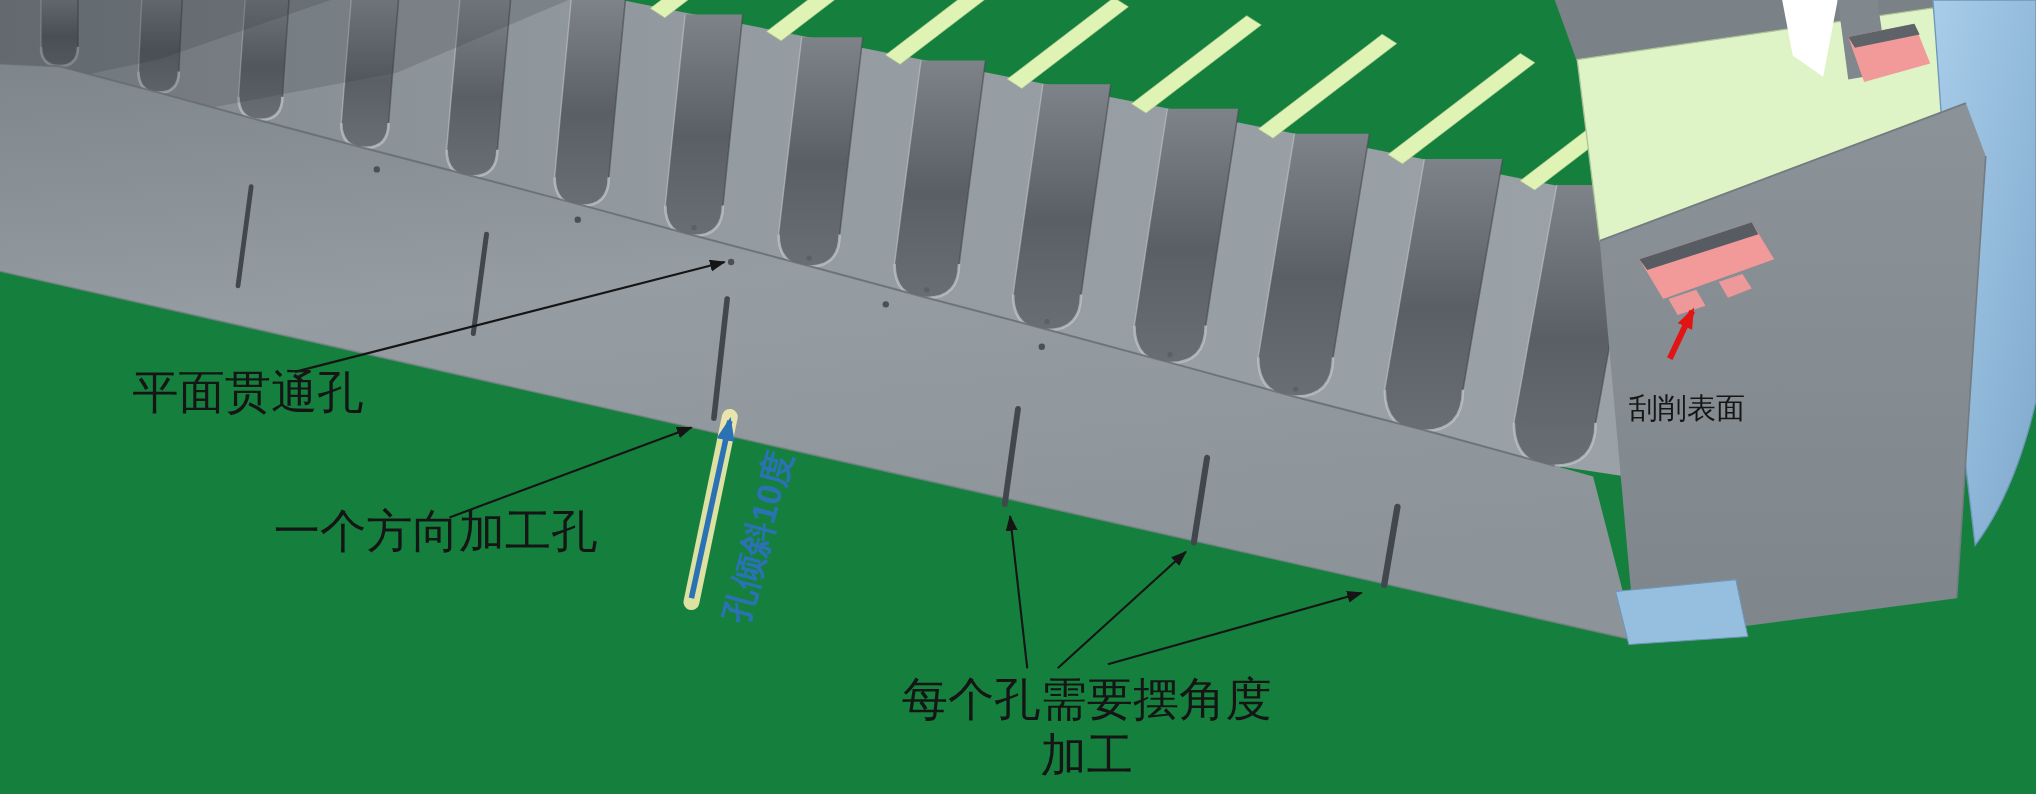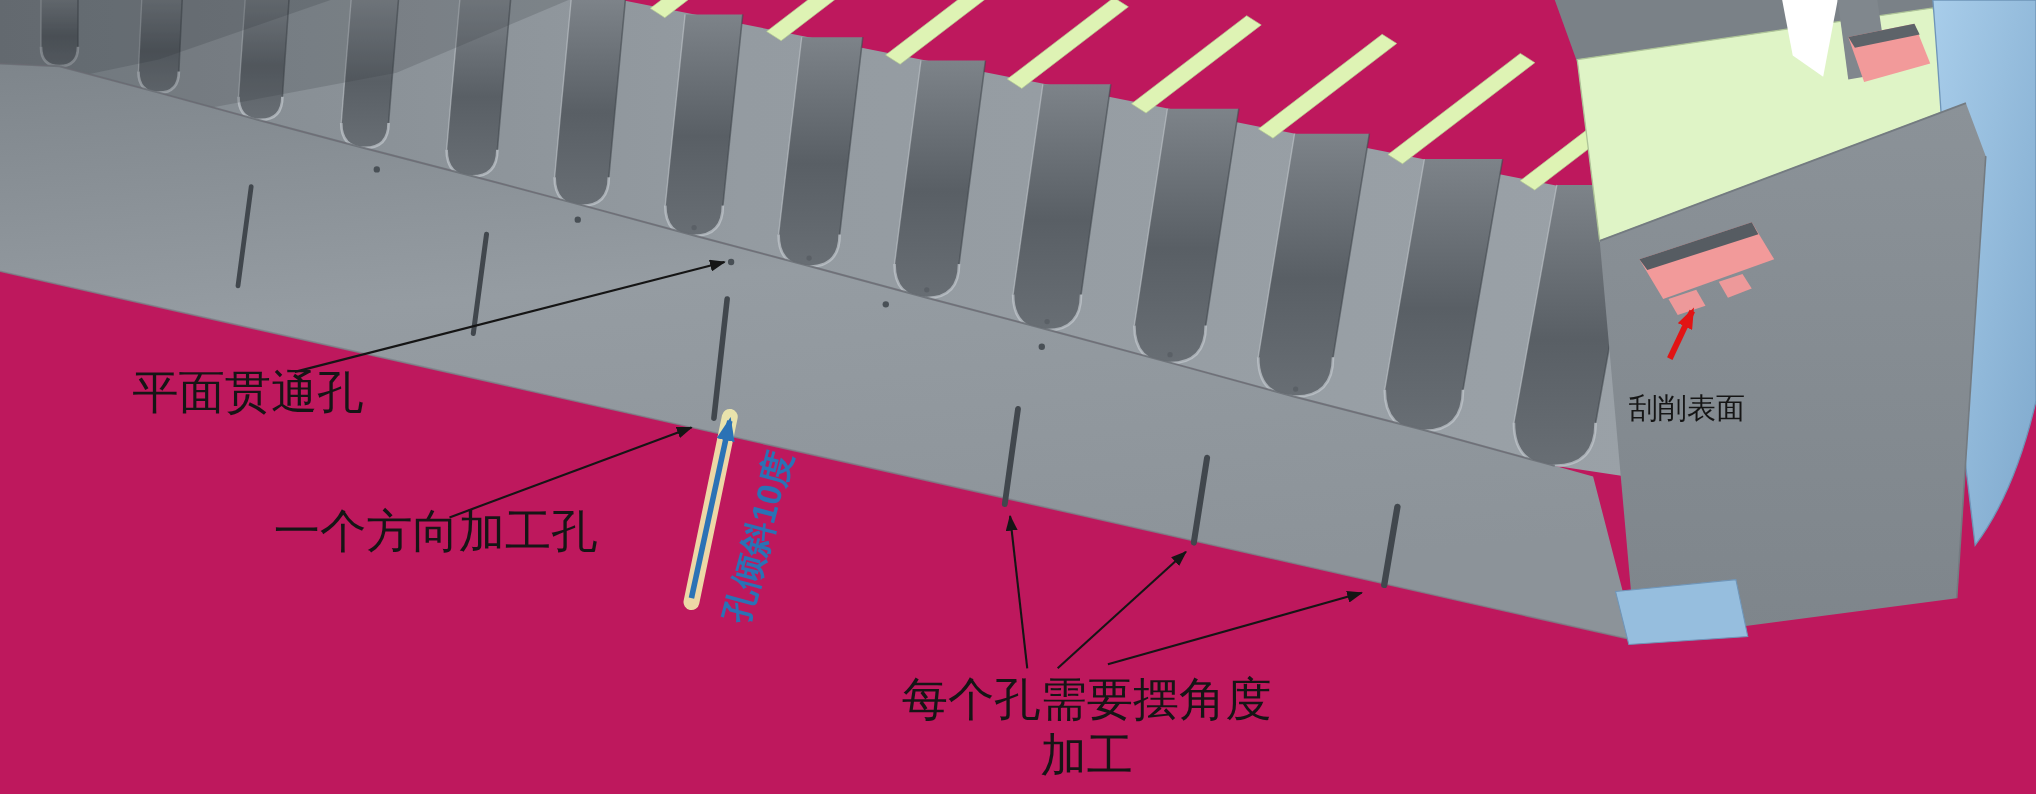--- a/index.html
+++ b/index.html
@@ -1,16 +1,16 @@
 <!DOCTYPE html>
 <html><head>
 <meta charset="utf-8">
 <style>
   html,body{margin:0;padding:0;background:#ffffff;}
-  .stage{position:relative;width:2036px;height:794px;overflow:hidden;background:#be185d;}
+  .stage{position:relative;width:2036px;height:794px;overflow:hidden;background:#15803d;}
   .stage svg{display:block;width:2036px;height:794px;}
   text{font-family:"Liberation Sans","DejaVu Sans",sans-serif;}
   .lbl{fill:#151515;font-size:35px;}
   .lbl-small{fill:#151515;font-size:22px;}
   .lbl-blue{font-size:26px;font-weight:bold;}
   .leader{stroke:#151515;stroke-width:1.6;fill:none;}
 </style>
 </head>
 <body>
 

